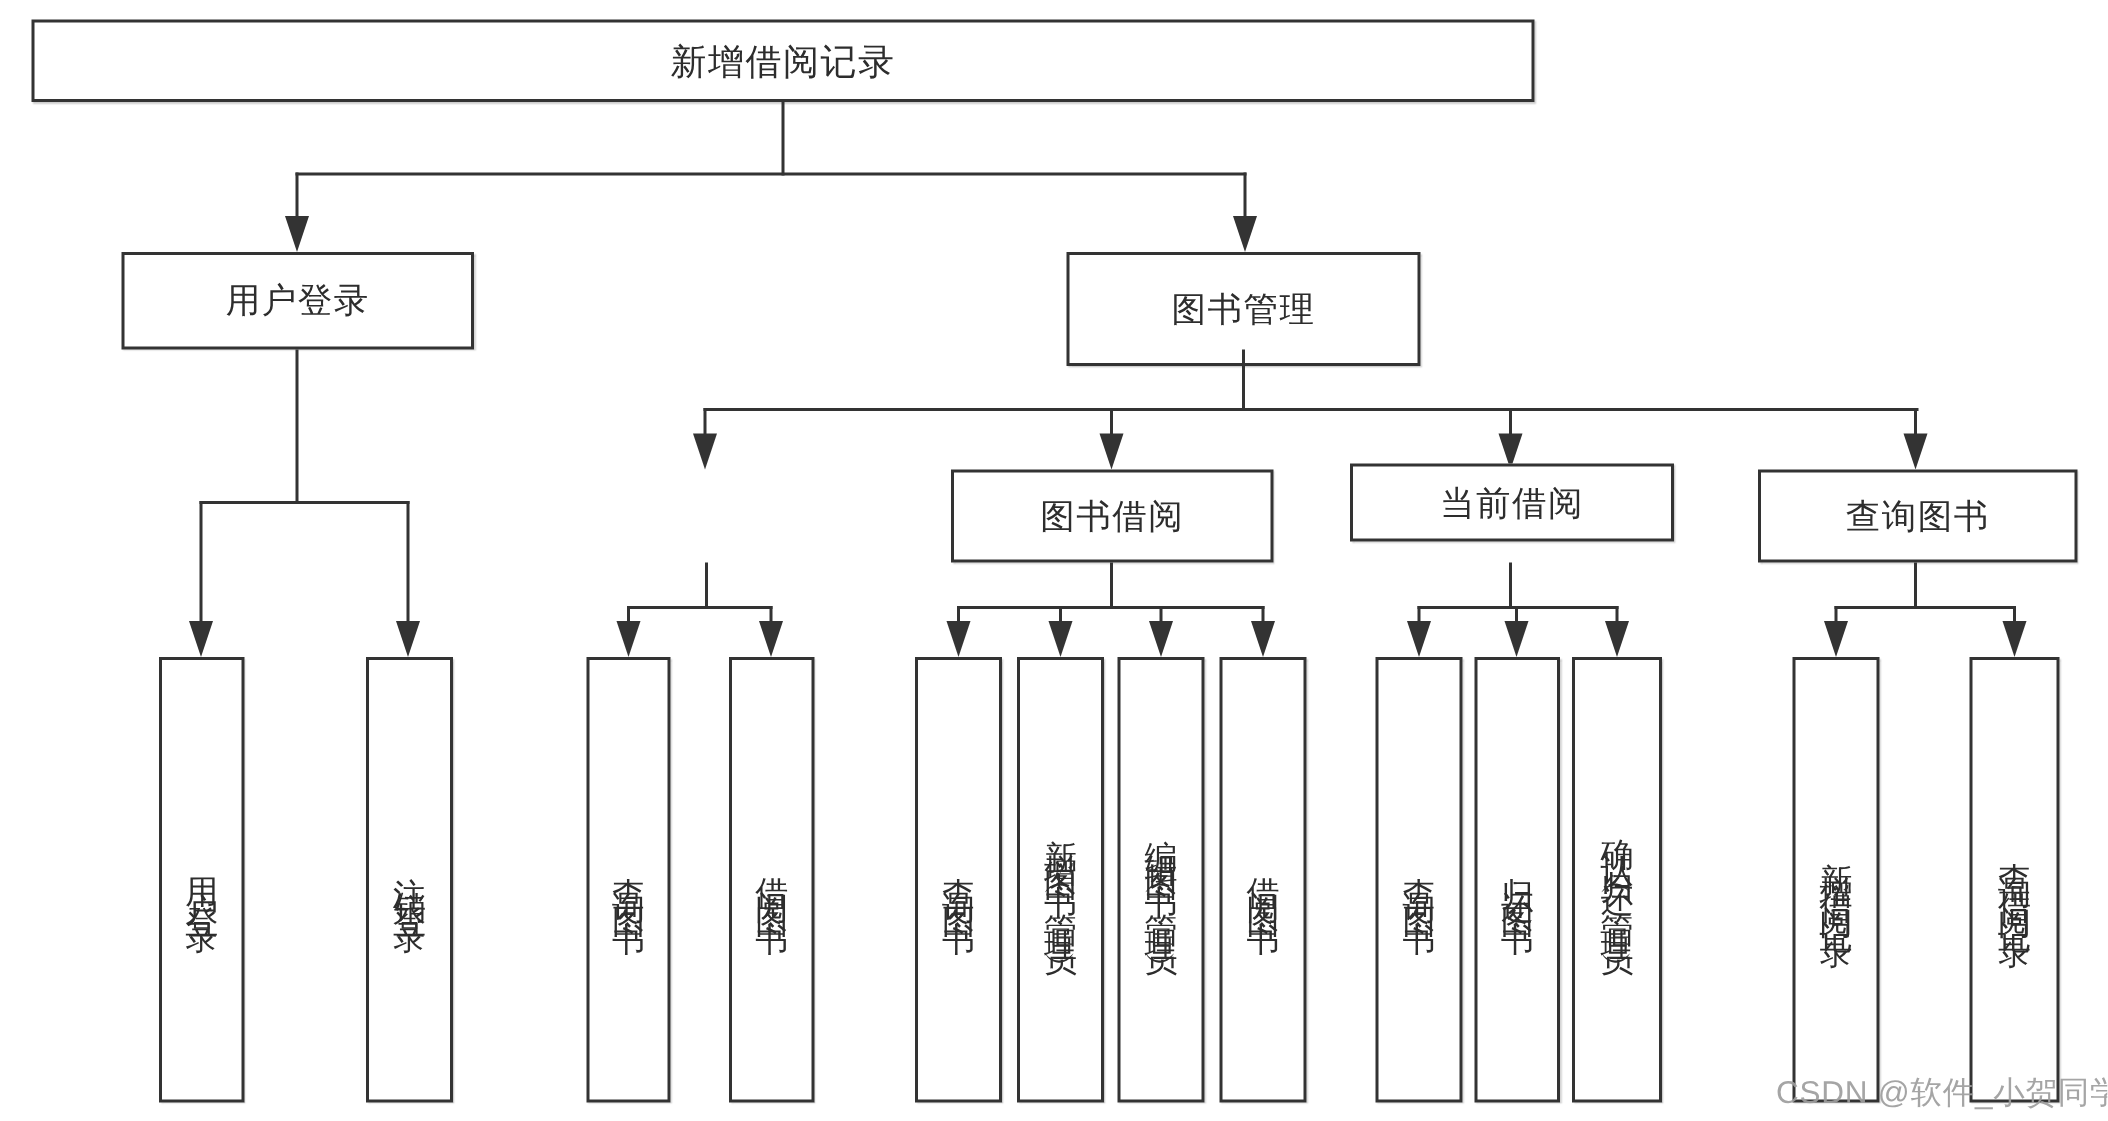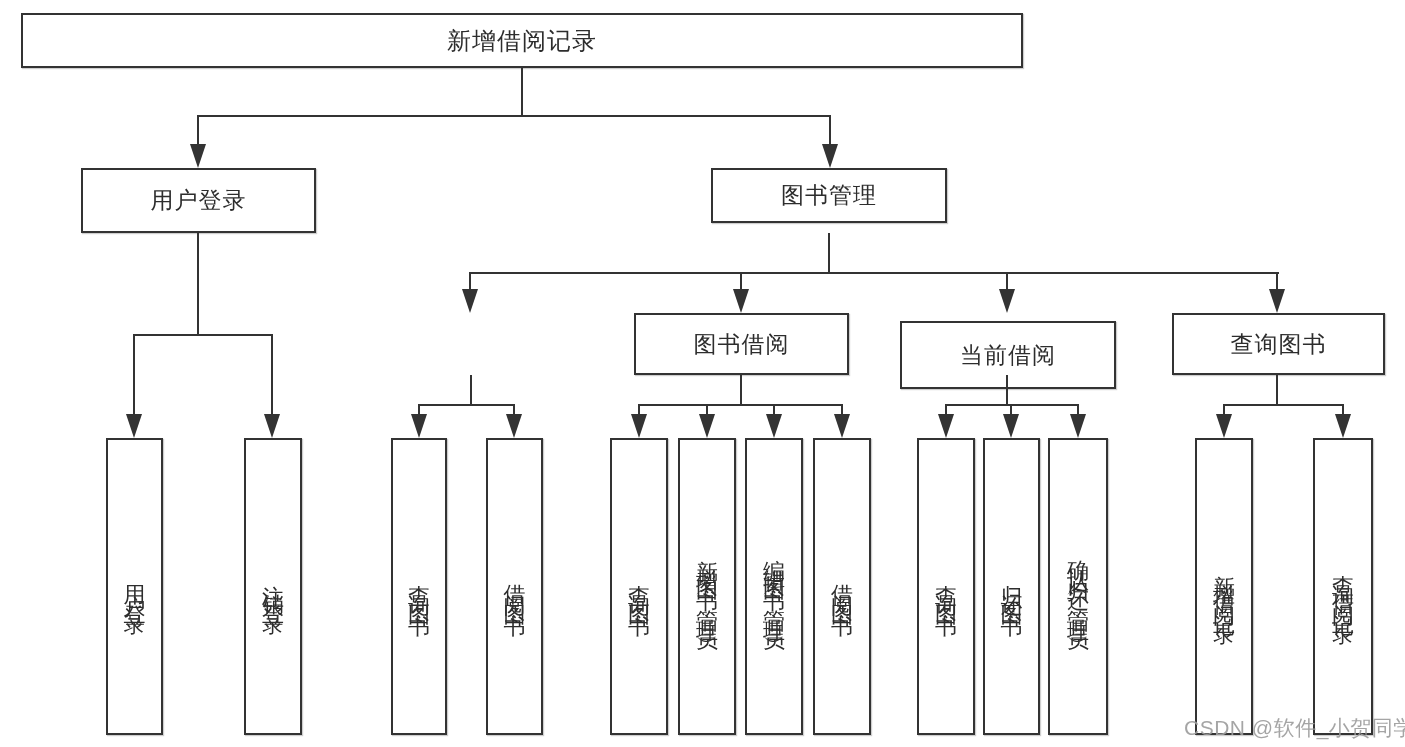--- a/index.html
+++ b/index.html
@@ -79,21 +79,21 @@
   <div class="vl" style="left:521px; top:68px; height:49px;"></div>
   <div class="hl" style="left:197px; top:115px; width:634px;"></div>
   <div class="vl" style="left:197px; top:115px; height:30px;"></div>
   <div class="arrow" style="left:190px; top:144px;"></div>
   <div class="vl" style="left:829px; top:115px; height:30px;"></div>
   <div class="arrow" style="left:822px; top:144px;"></div>
 
   <div class="hbox" style="left:81px; top:168px; width:235px; height:65px;">
     <span>用户登录</span>
   </div>
-  <div class="hbox" style="left:711px; top:168px; width:236px; height:55px;">
+  <div class="hbox" style="left:711px; top:168px; width:236px; height:76px;">
     <span>图书管理</span>
   </div>
 
   <div class="vl" style="left:197px; top:233px; height:103px;"></div>
   <div class="hl" style="left:133px; top:334px; width:140px;"></div>
   <div class="vl" style="left:133px; top:334px; height:82px;"></div>
   <div class="arrow" style="left:126px; top:414px;"></div>
   <div class="vl" style="left:271px; top:334px; height:82px;"></div>
   <div class="arrow" style="left:264px; top:414px;"></div>
 
@@ -104,21 +104,21 @@
   <div class="vl" style="left:740px; top:272px; height:19px;"></div>
   <div class="arrow" style="left:733px; top:289px;"></div>
   <div class="vl" style="left:1006px; top:272px; height:19px;"></div>
   <div class="arrow" style="left:999px; top:289px;"></div>
   <div class="vl" style="left:1276px; top:272px; height:19px;"></div>
   <div class="arrow" style="left:1269px; top:289px;"></div>
 
   <div class="hbox" style="left:634px; top:313px; width:215px; height:62px;">
     <span>图书借阅</span>
   </div>
-  <div class="hbox" style="left:900px; top:321px; width:216px; height:68px;">
+  <div class="hbox" style="left:900px; top:309px; width:216px; height:52px;">
     <span>当前借阅</span>
   </div>
   <div class="hbox" style="left:1172px; top:313px; width:213px; height:62px;">
     <span>查询图书</span>
   </div>
 
   <div class="vl" style="left:470px; top:375px; height:31px;"></div>
   <div class="hl" style="left:418px; top:404px; width:97px;"></div>
   <div class="vl" style="left:418px; top:404px; height:12px;"></div>
   <div class="arrow" style="left:411px; top:414px;"></div>

